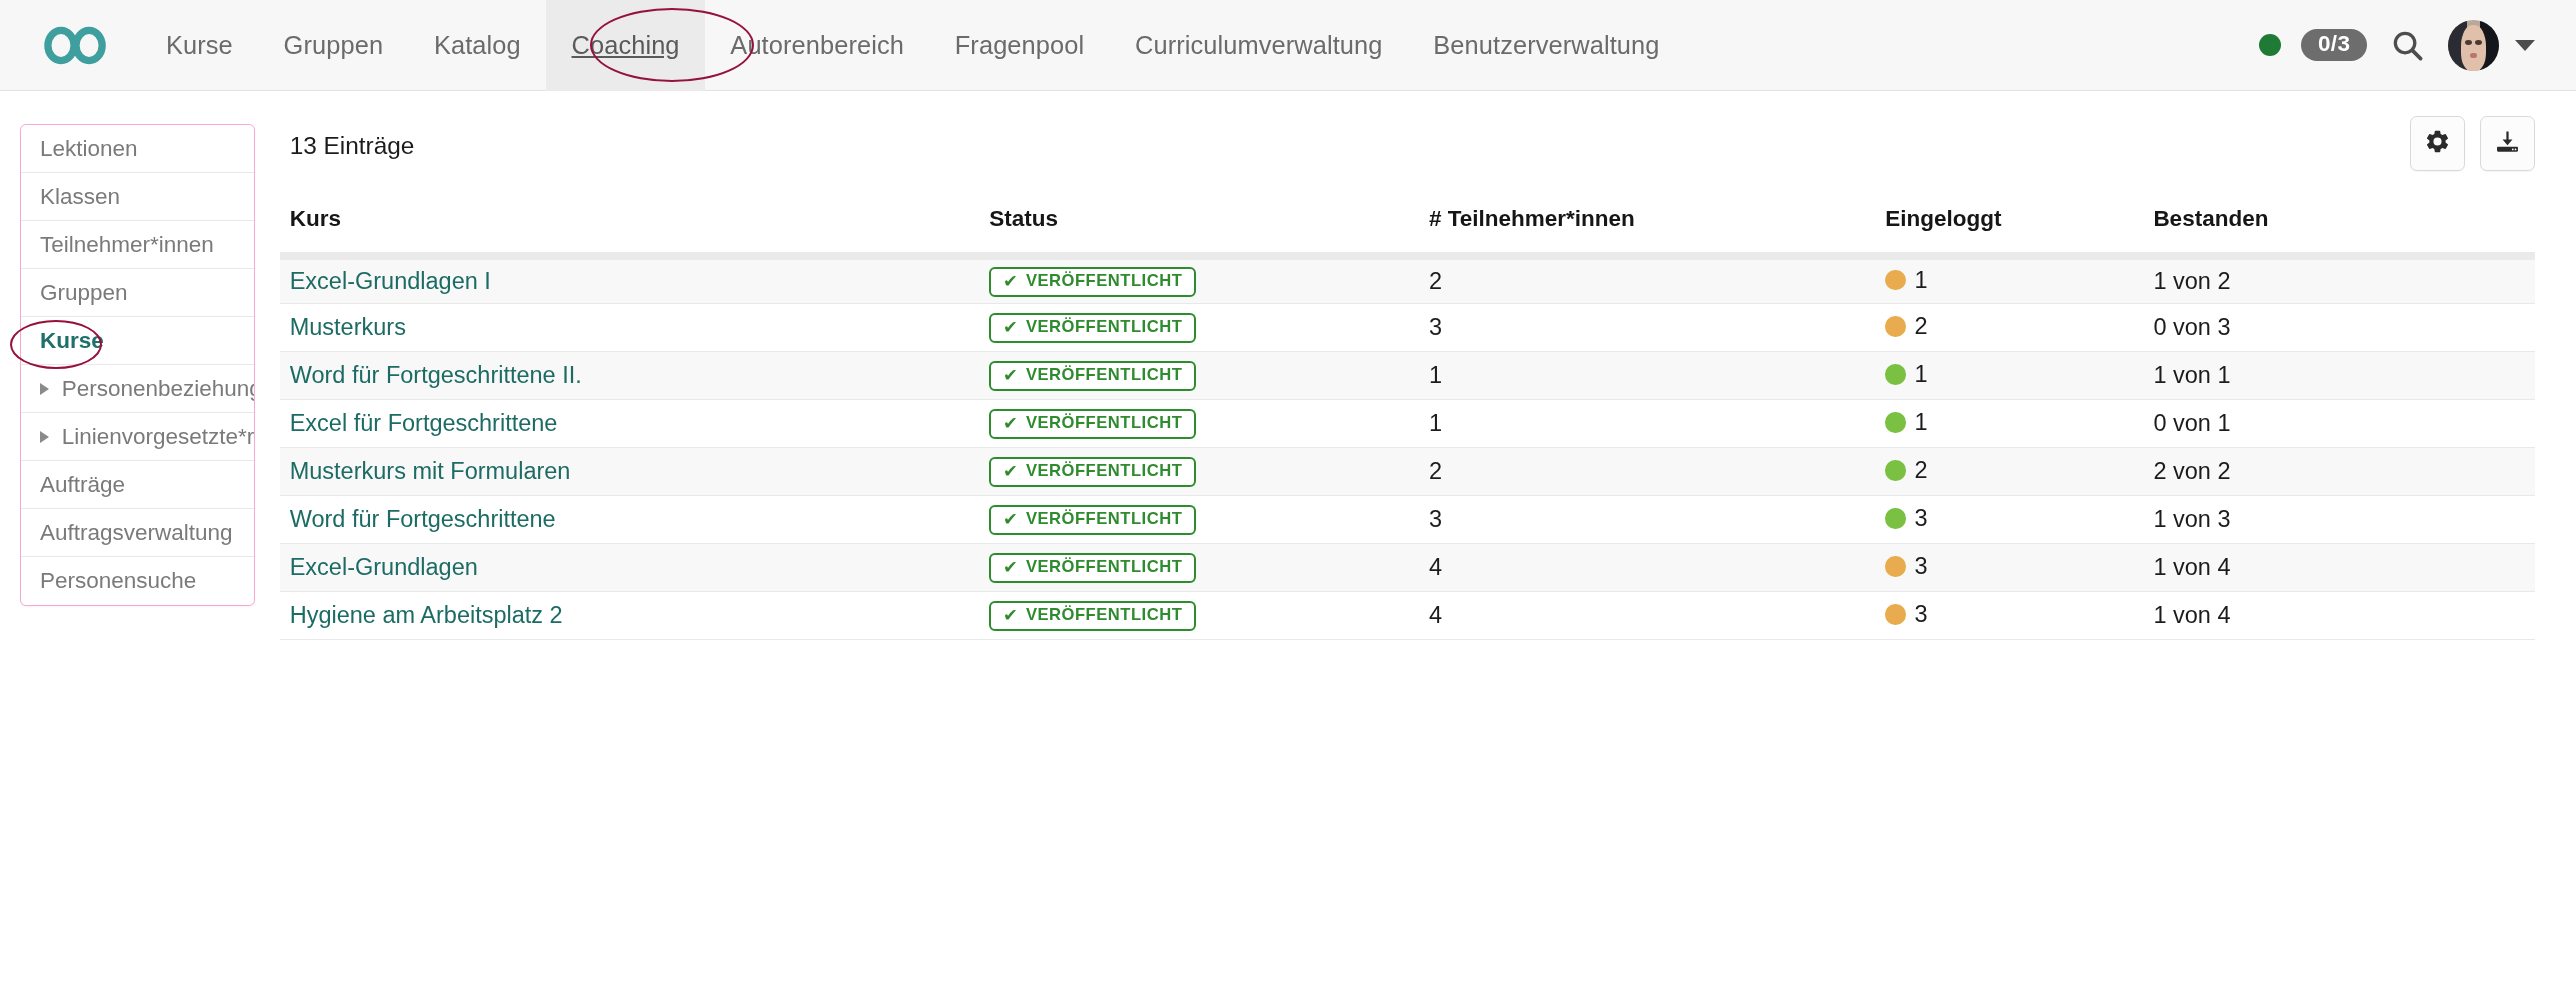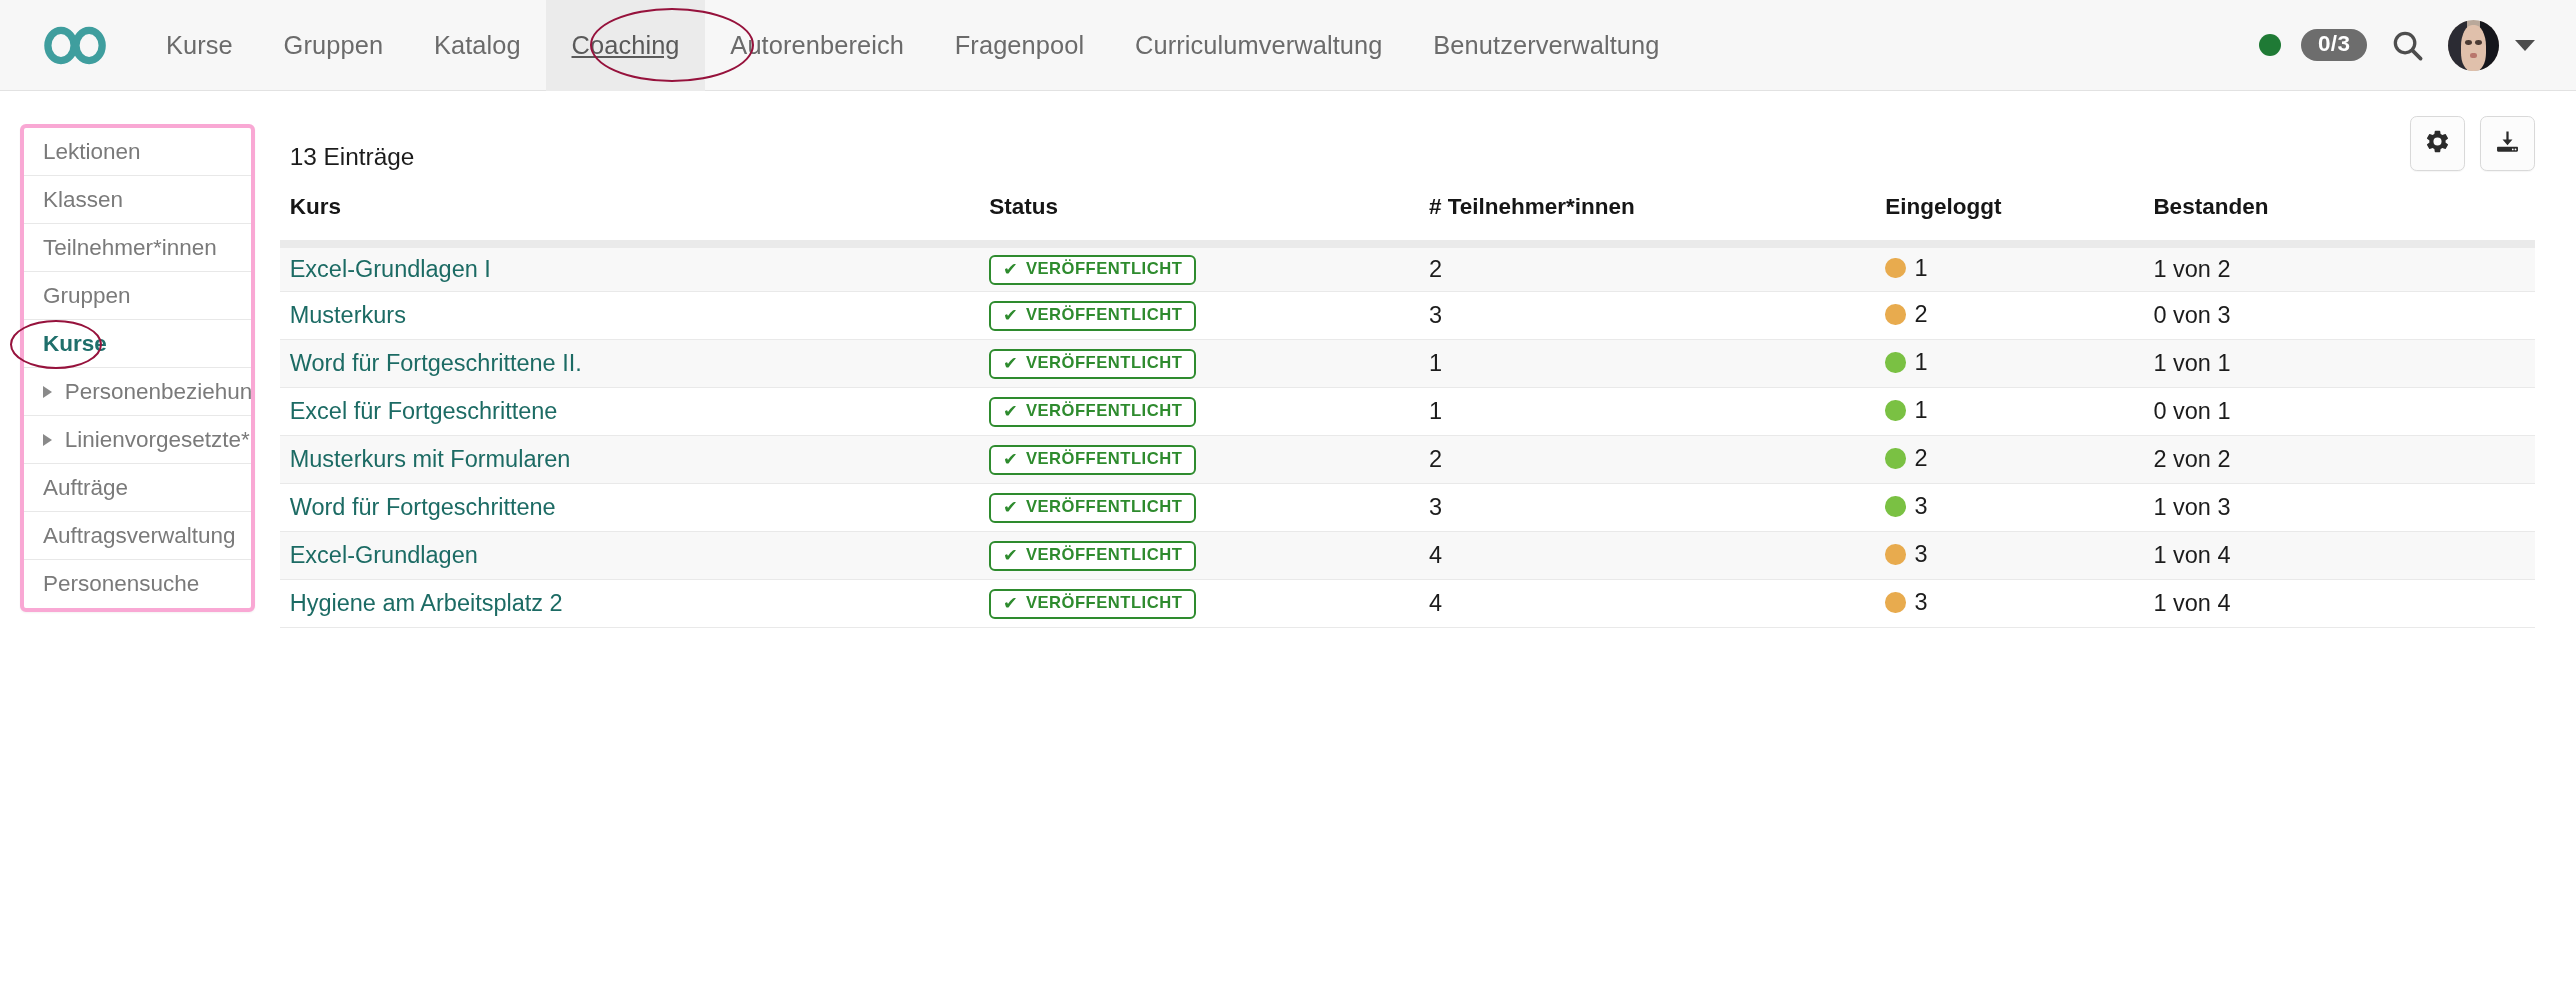--- a/index.html
+++ b/index.html
@@ -136,21 +136,21 @@
 
   
   .sidebar-wrap {
     flex: 0 0 auto;
     padding: 33px 0 0 19.5px;
     position: relative;
   }
   .sidebar {
     width: 235px;
     background: #ffffff;
-    border: 4px solid #f9a8d4;
+    border: 1px solid #f9a8d4;
     border-radius: 5.9px;
     box-shadow: 0 1px 2px rgba(0,0,0,.05);
     overflow: hidden;
   }
   .side-item {
     height: 48px;
     display: flex;
     align-items: center;
     padding: 0 13.7px 0 19.5px;
     font-size: 22.5px;
@@ -176,21 +176,21 @@
 
   
   .main {
     flex: 1 1 auto;
     padding: 25.4px 41px 0 25.4px;
     min-width: 0;
     position: relative;
   }
   .main-head {
     display: flex;
-    align-items: flex-end;
+    align-items: flex-start;
     justify-content: space-between;
     padding: 0 0 0 9.8px;
   }
   .entry-count {
     font-size: 24.4px;
     color: #1c1c1c;
     padding-top: 15.6px;
   }
   .head-actions {
     display: flex;
@@ -203,21 +203,21 @@
     border-radius: 6.8px;
     display: flex; align-items: center; justify-content: center;
     cursor: pointer;
     box-shadow: 0 1px 1px rgba(0,0,0,.04);
   }
 
   
   table.coursetable {
     width: 100%;
     border-collapse: collapse;
-    margin-top: 15px;
+    margin-top: 27px;
     table-layout: fixed;
   }
   table.coursetable th {
     text-align: left;
     font-size: 22.5px;
     font-weight: bold;
     color: #161616;
     padding: 7.8px 9.8px 19.5px;
     border-bottom: 8.8px solid #eaeaea;
     white-space: nowrap;

